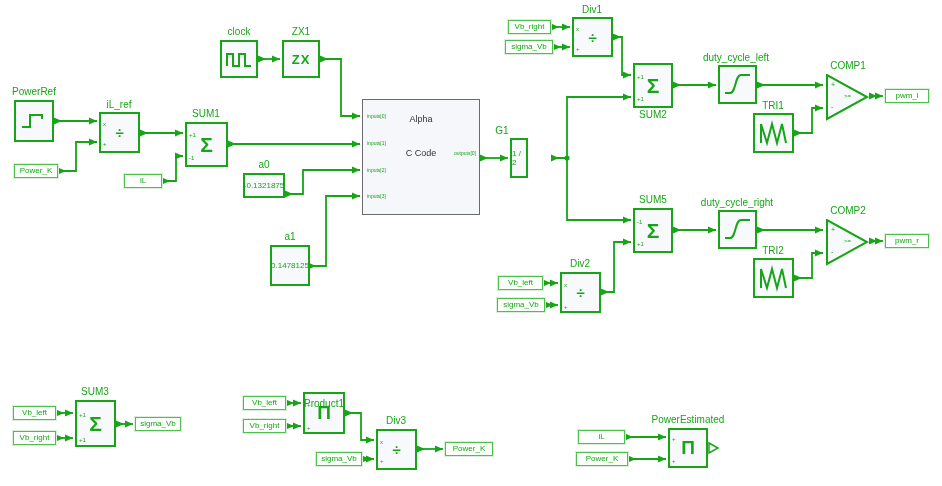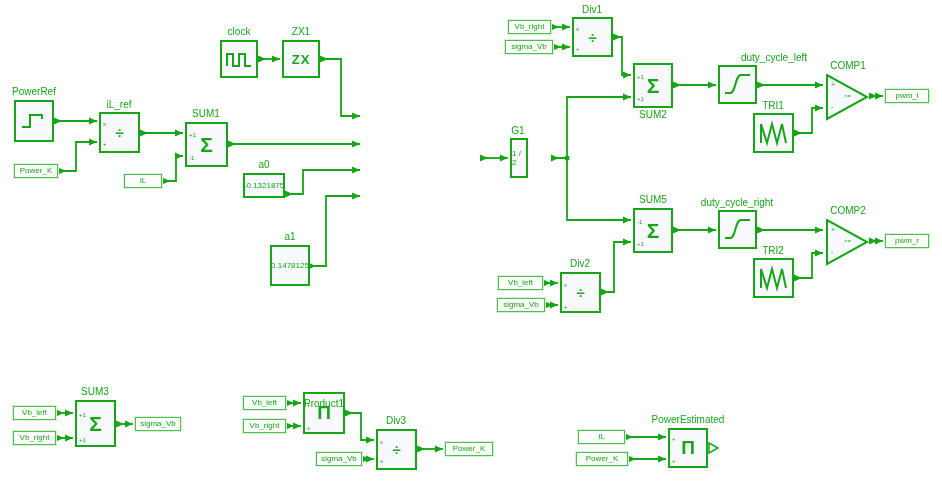--- a/index.html
+++ b/index.html
@@ -113,35 +113,44 @@
       <polyline points="4,23 4,11 10,11 10,23 16,23 16,11 22,11 22,23 28,23" fill="none" stroke="#17A517" stroke-width="2"></polyline>
     </svg>
   </div>
   <div class="blk-label" style="left:239px;top:27px">clock</div>
 
   <div class="blk" style="left:282px;top:40px;width:38px;height:38px">
     <span class="glyph zxg">ZX</span>
   </div>
   <div class="blk-label" style="left:301px;top:27px">ZX1</div>
 
+  <div class="blk code" style="left:362px;top:99px;width:118px;height:116px">
+    <span class="title" style="top:14px">Alpha</span>
+    <span class="title" style="top:48px">C Code</span>
+    <span class="cport" style="left:4px;top:14px">inputs[0]</span>
+    <span class="cport" style="left:4px;top:41px">inputs[1]</span>
+    <span class="cport" style="left:4px;top:68px">inputs[2]</span>
+    <span class="cport" style="left:4px;top:94px">inputs[3]</span>
+    <span class="cport" style="right:3px;top:51px">outputs[0]</span>
+  </div>
 
   <div class="blk" style="left:243px;top:173px;width:42px;height:25px">
     <span class="glyph val">-0.1321875</span>
   </div>
   <div class="blk-label" style="left:264px;top:160px">a0</div>
 
   <div class="blk" style="left:270px;top:245px;width:40px;height:41px">
     <span class="glyph val">0.1478125</span>
   </div>
   <div class="blk-label" style="left:290px;top:232px">a1</div>
 
   <div class="blk" style="left:510px;top:138px;width:18px;height:40px">
     <span class="glyph gain">1 / 2</span>
   </div>
-  <div class="blk-label" style="left:518px;top:126px">G1</div>
+  <div class="blk-label" style="left:502px;top:126px">G1</div>
 
   <div class="tag" style="left:508px;top:20px;width:43px">Vb_right</div>
   <div class="tag" style="left:505px;top:40px;width:48px">sigma_Vb</div>
   <div class="blk" style="left:572px;top:17px;width:41px;height:40px">
     <span class="pm" style="top:7px">x</span>
     <span class="pm" style="top:27px">+</span>
     <span class="glyph divg">÷</span>
   </div>
   <div class="blk-label" style="left:592px;top:5px">Div1</div>
 
@@ -150,21 +159,21 @@
     <span class="pm" style="top:31px">+1</span>
     <span class="glyph sigma">Σ</span>
   </div>
   <div class="blk-label" style="left:653px;top:110px">SUM2</div>
 
   <div class="blk" style="left:718px;top:65px;width:39px;height:39px">
     <svg class="icon" width="35" height="35" viewBox="0 0 35 35">
       <path d="M5,26 L10,26 C16,26 15,8 21,8 L30,8" fill="none" stroke="#17A517" stroke-width="2"></path>
     </svg>
   </div>
-  <div class="blk-label" style="left:774px;top:53px">duty_cycle_left</div>
+  <div class="blk-label" style="left:736px;top:53px">duty_cycle_left</div>
 
   <div class="comp" style="left:825px;top:74px;width:46px;height:47px">
     <svg width="46" height="47" viewBox="0 0 46 47">
       <polygon points="2,1 2,45 42,23" fill="#F7F9FC" stroke="#17A517" stroke-width="2"></polygon>
     </svg>
     <span style="left:6px;top:7px;font-size:7px">+</span>
     <span style="left:6px;top:29px;font-size:7px">-</span>
     <span style="left:19px;top:19px;font-size:6px">&gt;=</span>
   </div>
   <div class="blk-label" style="left:848px;top:61px">COMP1</div>

